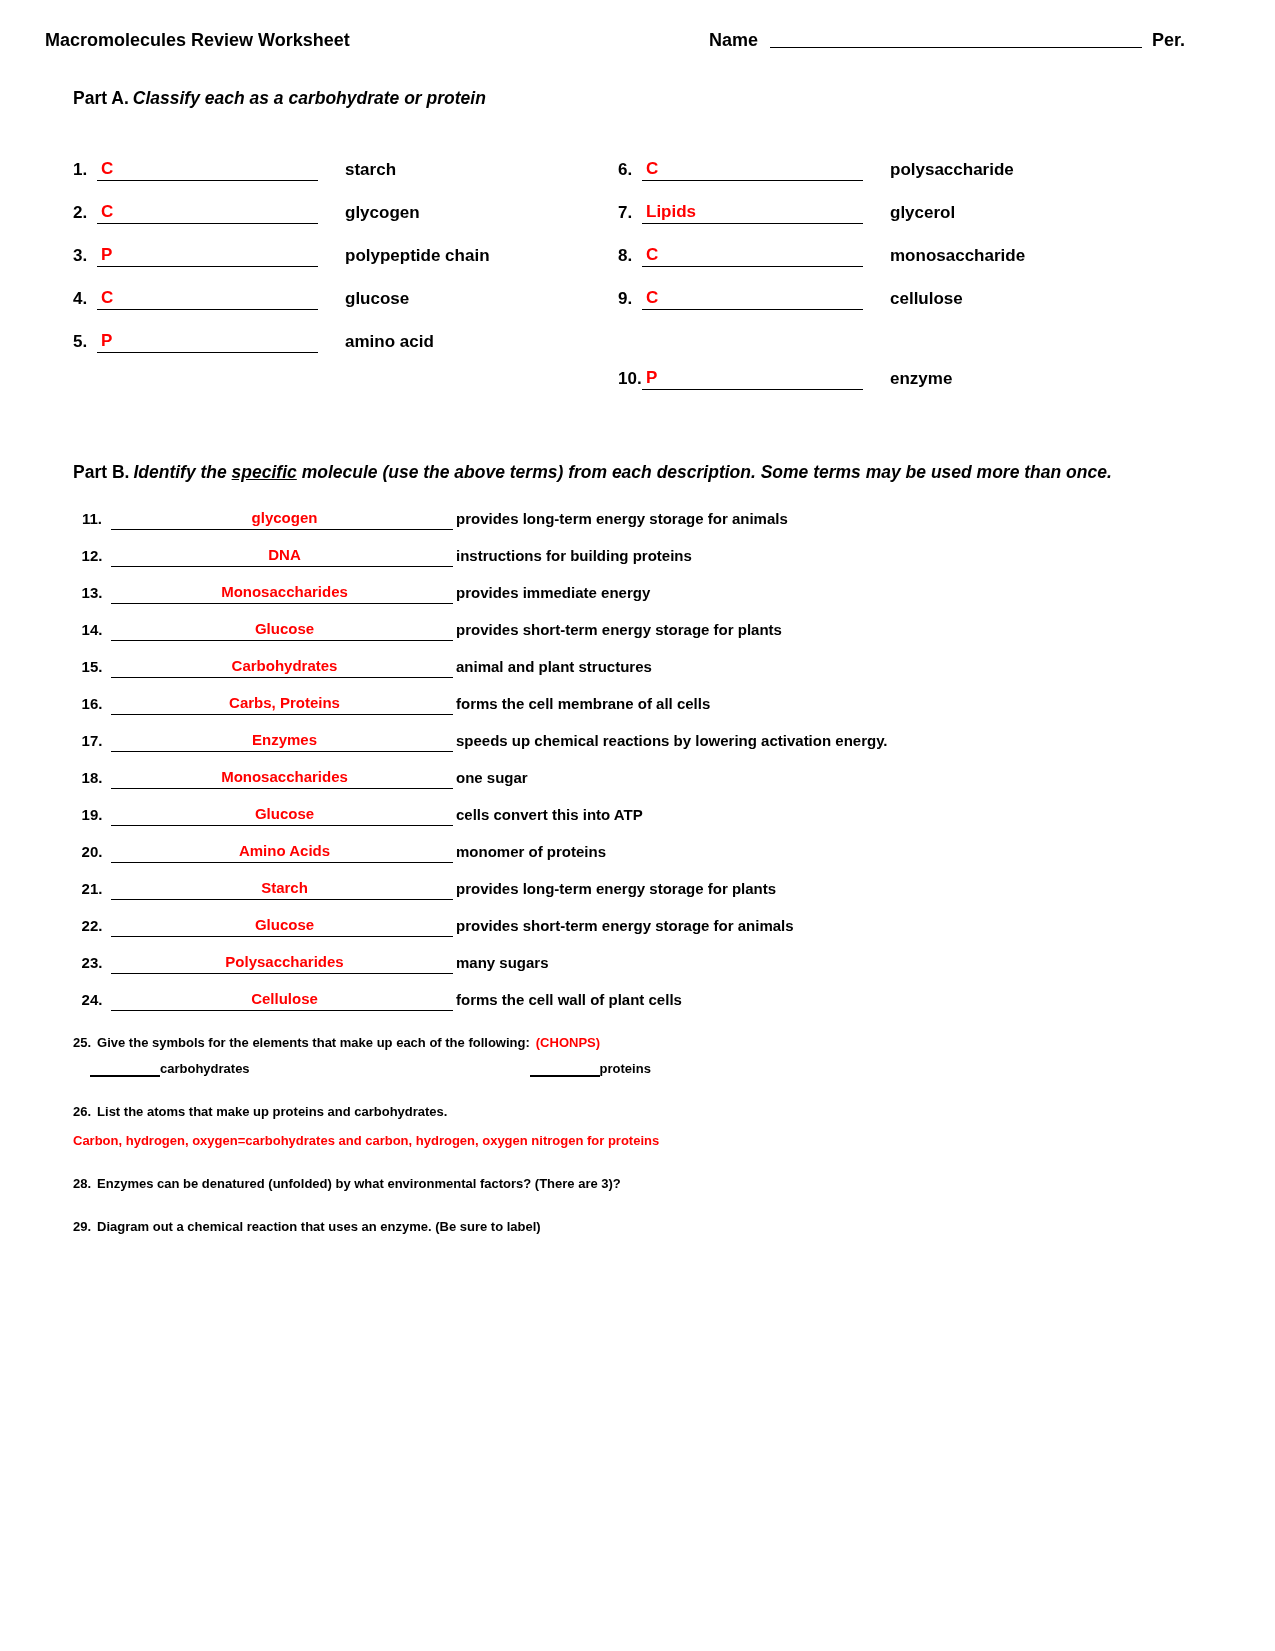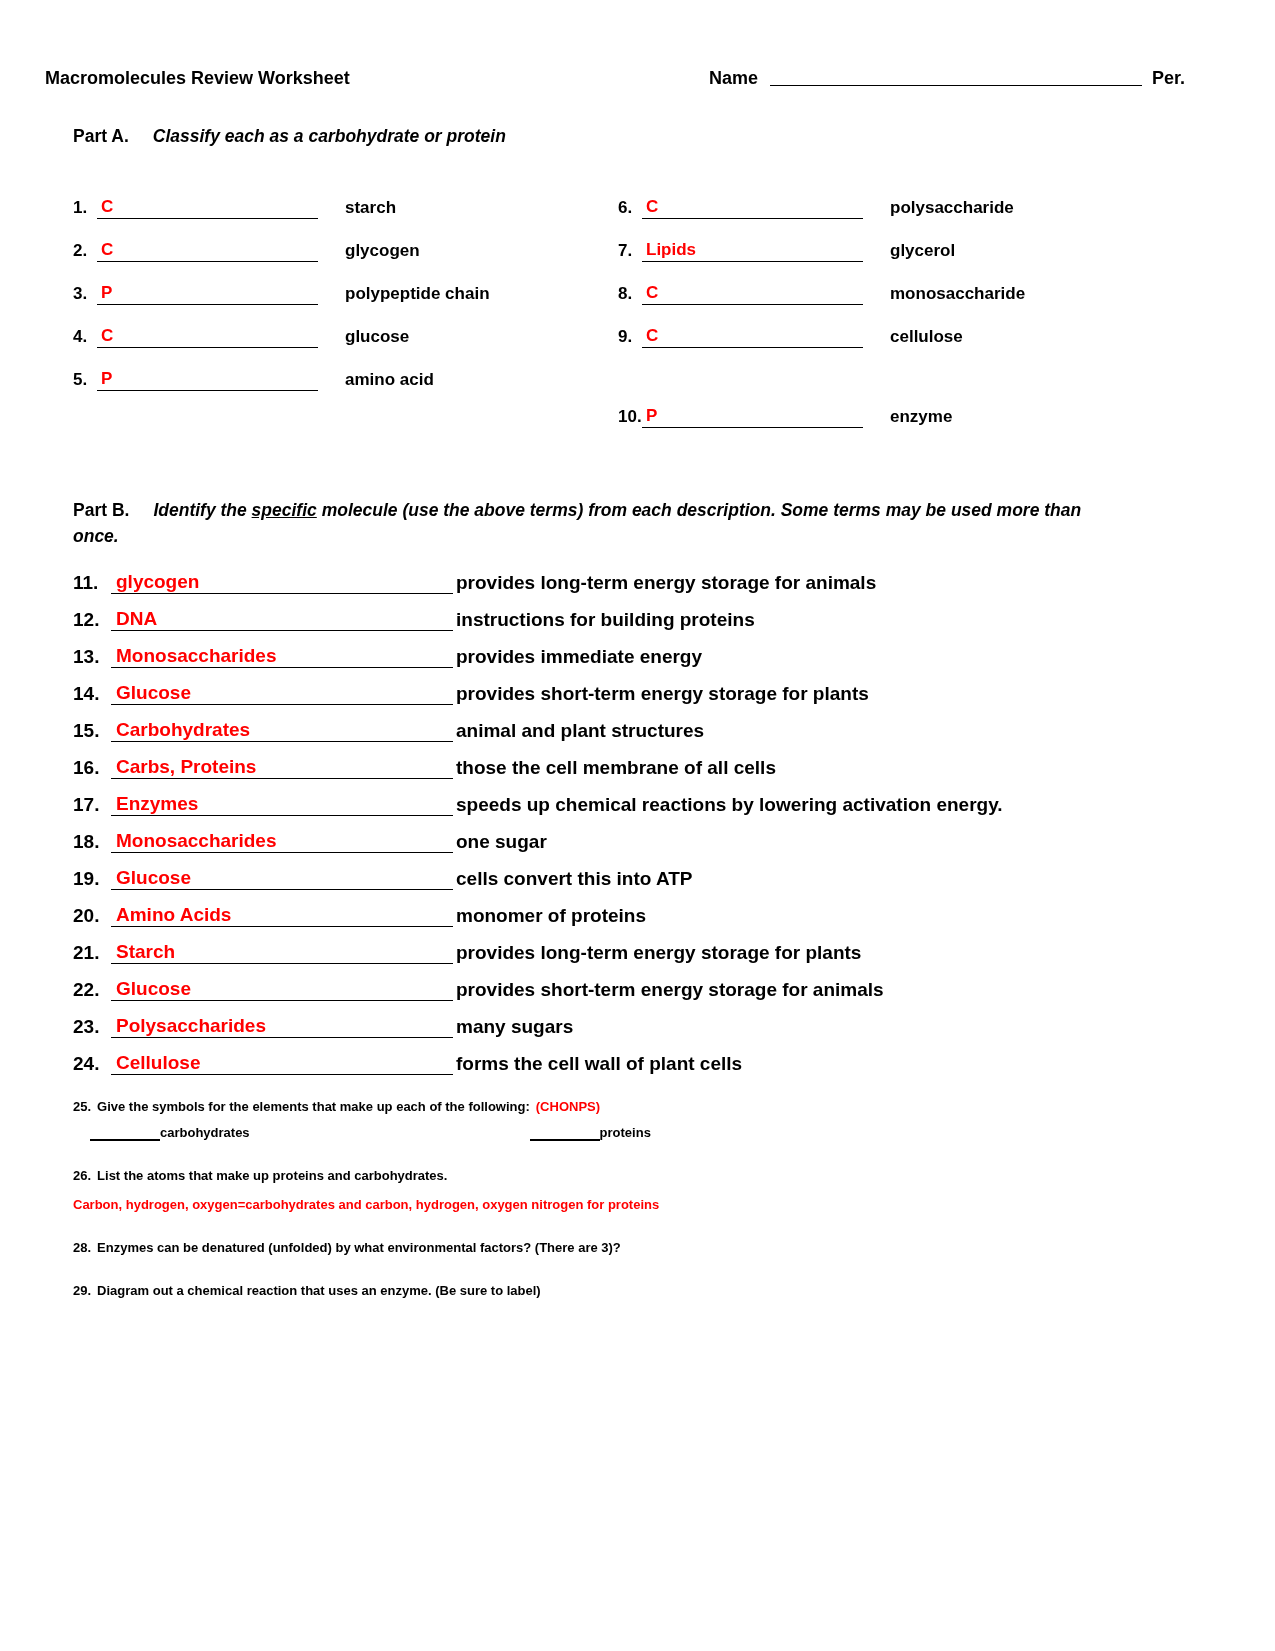--- a/index.html
+++ b/index.html
@@ -12,40 +12,40 @@
     overflow:hidden;
   }
   .page { width:1275px; height:1427px; padding:30px 45px 0 45px; background:#fff; }
 
   .red { color: var(--answer-red, #ff0000); }
   .it  { font-style: italic; }
   .ul  { text-decoration: underline; font-style: italic; }
 
   
   .header { display:flex; align-items:flex-end; font-size:18px; padding-right:45px; }
-  .name-group { margin-left:auto; display:flex; align-items:flex-end;margin-top:38px; }
+  .name-group { margin-left:auto; display:flex; align-items:flex-end; }
   .name-blank { display:inline-block; width:372px; height:2px; border-bottom:1.6px solid #000; margin:0 10px 3px 12px; }
 
   
   .part-heading { margin:34px 0 0 28px; font-size:17.5px; line-height:26px; }
-  .part-heading .lbl { margin-right:24px; }
+  .part-heading .lbl { margin-right:4px; }
   .part-b-heading { width:1045px; margin-top:50px; }
 
   
   .part-a-grid { display:flex; margin:46px 0 0 28px; font-size:17px; }
   .pa-col { display:flex; flex-direction:column; }
   .pa-col.left { width:545px; }
   .pa-row { display:flex; align-items:flex-end; line-height:23px; margin-bottom:19px; }
   .pa-num { display:inline-block; min-width:24px; }
   .pa-blank { display:inline-block; width:221px; border-bottom:1.6px solid #000; padding-left:4px; }
   .pa-term { margin-left:27px; white-space:nowrap; }
   .pa-col.right .pa-row:last-child { margin-top:37px; }
 
   
-  .pb-list { margin:22px 0 16px 28px; font-size:19px; }
+  .pb-list { margin:22px 0 16px 28px; font-size:15px;text-align:center; }
   .pb-row { display:flex; align-items:flex-end; line-height:22px; margin-bottom:14px; }
   .pb-num { display:inline-block; min-width:38px; }
   .pb-blank { display:inline-block; width:342px; border-bottom:1.6px solid #000; padding-left:5px; white-space:nowrap; }
   .pb-desc { margin-left:3px; white-space:nowrap; }
 
   
   .pb-questions { margin-left:28px; font-size:13px; }
   .question { margin-top:21px; }
   .q-line { line-height:22px; }
   .q-num { margin-right:6px; }
@@ -173,21 +173,21 @@
 
       <div class="pb-row">
         <span class="pb-num">15.</span>
         <span class="pb-blank"><span class="red">Carbohydrates</span></span>
         <span class="pb-desc">animal and plant structures</span>
       </div>
 
       <div class="pb-row">
         <span class="pb-num">16.</span>
         <span class="pb-blank"><span class="red">Carbs, Proteins</span></span>
-        <span class="pb-desc">those the cell membrane of all cells</span>
+        <span class="pb-desc">forms the cell membrane of all cells</span>
       </div>
 
       <div class="pb-row">
         <span class="pb-num">17.</span>
         <span class="pb-blank"><span class="red">Enzymes</span></span>
         <span class="pb-desc">speeds up chemical reactions by lowering activation energy.</span>
       </div>
 
       <div class="pb-row">
         <span class="pb-num">18.</span>

